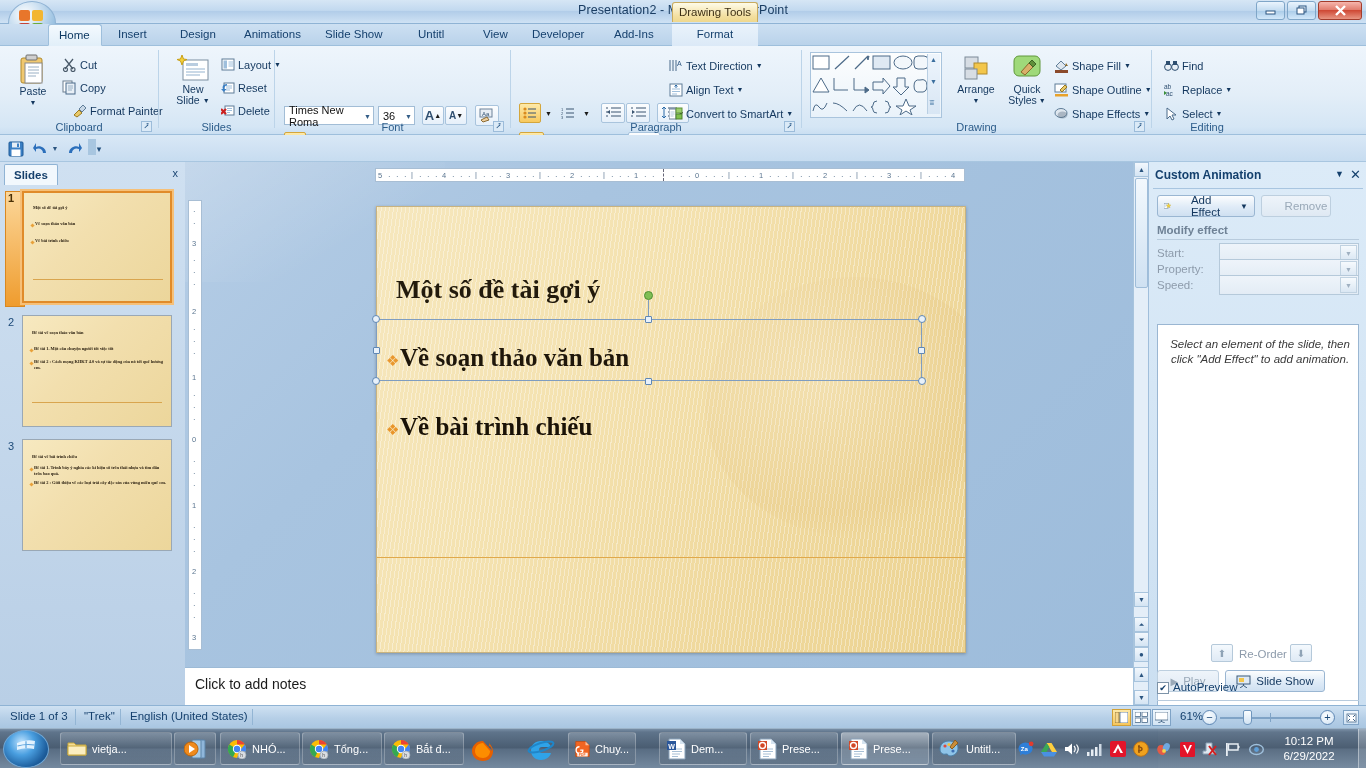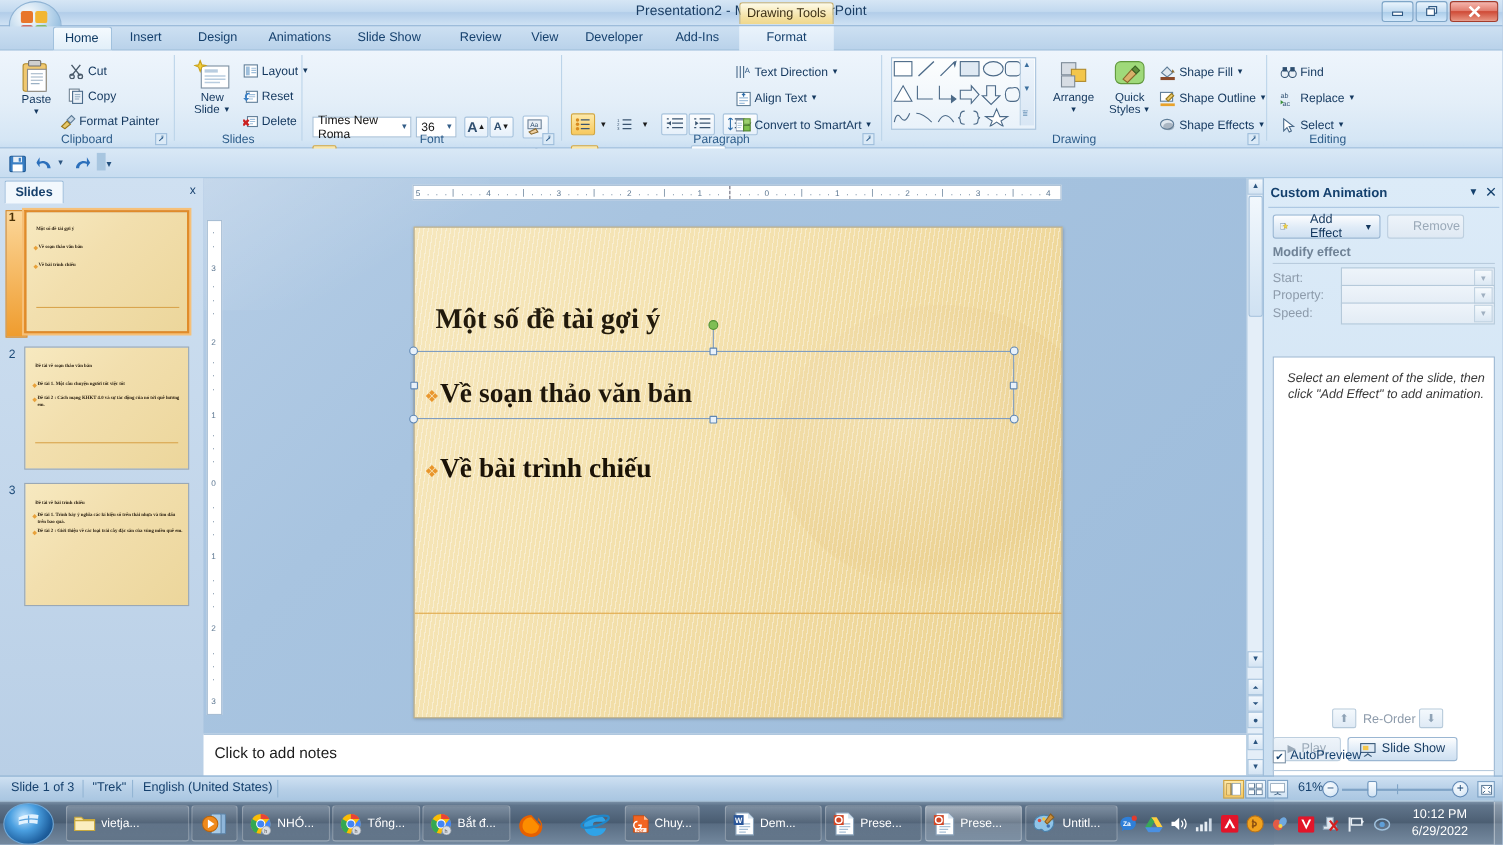--- a/index.html
+++ b/index.html
@@ -414,21 +414,21 @@
       <div class="orb-q" style="left:13px;top:13px;background:#6cab3d;"></div>
     </div>
   </div>
 
   <div class="tabstrip">
     <div class="tab sel" style="left:48px;width:54px;">Home</div>
     <div class="tab" style="left:108px;">Insert</div>
     <div class="tab" style="left:170px;">Design</div>
     <div class="tab" style="left:234px;">Animations</div>
     <div class="tab" style="left:315px;">Slide Show</div>
-    <div class="tab" style="left:408px;">Review</div>
+    <div class="tab" style="left:408px;">Untitl</div>
     <div class="tab" style="left:473px;">View</div>
     <div class="tab" style="left:522px;">Developer</div>
     <div class="tab" style="left:604px;">Add-Ins</div>
     <div class="tab fmt" style="left:672px;width:86px;text-align:center;">Format</div>
   </div>
 
   <div class="ribbon">
 
     <div class="group" style="left:0;width:158px;">
       <div class="bigbtn" style="left:10px;top:8px;width:46px;">
@@ -450,21 +450,21 @@
         <span>Cut</span>
       </div>
       <div class="smallbtn" style="left:62px;top:32px;">
         <svg width="15" height="15" viewBox="0 0 15 15">
           <rect x="1" y="1" width="9" height="11" fill="#fff" stroke="#6d7f90"></rect>
           <rect x="4" y="3" width="9" height="11" fill="#e9f0f7" stroke="#4a6a8a"></rect>
           <path d="M6 6h5M6 8h5M6 10h4" stroke="#8fa8bd" stroke-width=".9"></path>
         </svg>
         <span>Copy</span>
       </div>
-      <div class="smallbtn" style="left:54px;top:55px;">
+      <div class="smallbtn" style="left:72px;top:55px;">
         <svg width="15" height="15" viewBox="0 0 15 15">
           <path d="M2 12 L7 7 L10 10 L5 14 Z" fill="#e8c96a" stroke="#9b7a1f"></path>
           <path d="M7 6 L11 2 L14 5 L10 9 Z" fill="#c7d7e6" stroke="#5f7d98"></path>
         </svg>
         <span>Format Painter</span>
       </div>
       <div class="group-label">Clipboard</div>
       <div class="dlg-launch" style="right:6px;">⭷</div>
     </div>
     <div class="group-sep" style="left:158px;"></div>

